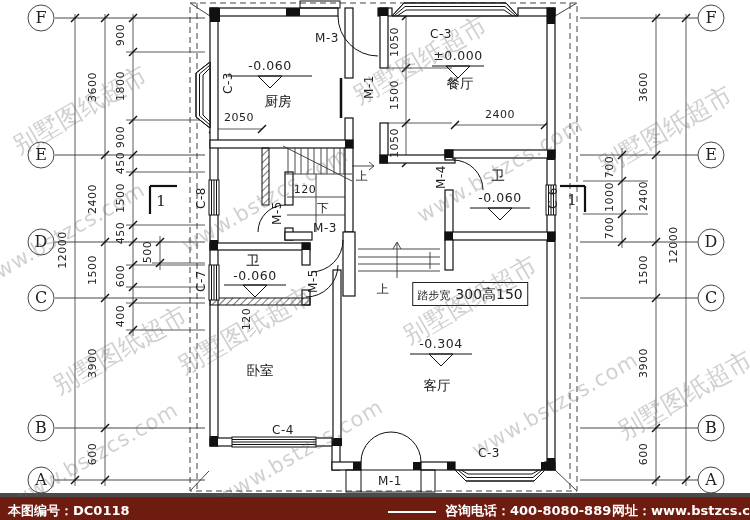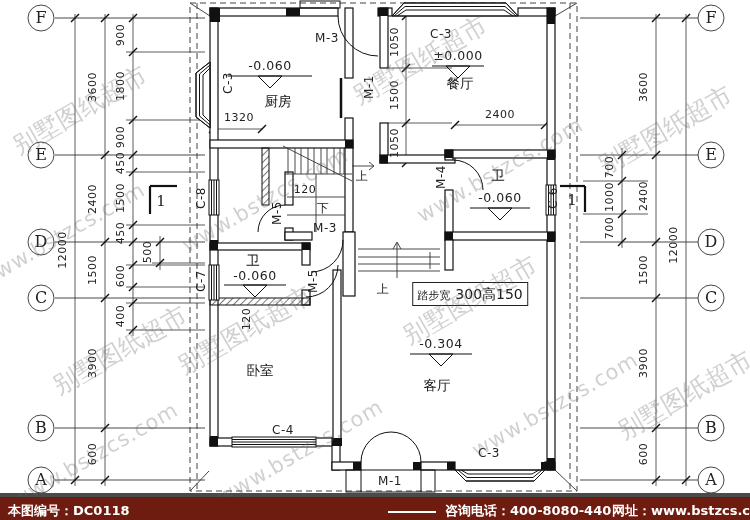--- a/index.html
+++ b/index.html
@@ -357,21 +357,21 @@
 <span class="t v dim" style="left:643px;top:363px">3900</span>
 <span class="t v dim" style="left:643px;top:454px">600</span>
 <span class="t v dim" style="left:609px;top:167px">700</span>
 <span class="t v dim" style="left:609px;top:197px">1000</span>
 <span class="t v dim" style="left:609px;top:228px">700</span>
 
 <span class="t v dim" style="left:394px;top:42px">1050</span>
 <span class="t v dim" style="left:394px;top:95px">1500</span>
 <span class="t v dim" style="left:394px;top:143px">1050</span>
 <span class="t dim" style="left:500px;top:114px">2400</span>
-<span class="t dim" style="left:239px;top:117px">1320</span>
+<span class="t dim" style="left:239px;top:117px">2050</span>
 <span class="t dim" style="left:305px;top:189px">120</span>
 <span class="t v dim" style="left:246px;top:319px">120</span>
 
 <span class="t room" style="left:278px;top:102px">厨房</span>
 <span class="t room" style="left:460px;top:84px">餐厅</span>
 <span class="t room" style="left:437px;top:386px">客厅</span>
 <span class="t room" style="left:260px;top:371px">卧室</span>
 <span class="t room" style="left:498px;top:176px">卫</span>
 <span class="t room" style="left:253px;top:261px">卫</span>
 
@@ -405,17 +405,17 @@
   <span class="p2">300高150</span>
 </div>
 
 <span class="t sec" style="left:161px;top:201px">1</span>
 <span class="t sec" style="left:572px;top:200px">1</span>
 
 <div class="strip"></div>
 <div class="footer">
   <span style="left:8px">本图编号：DC0118</span>
   <div class="blank"></div>
-  <span style="left:445px">咨询电话：400-8080-440</span>
+  <span style="left:445px">咨询电话：400-8080-889</span>
   <span style="left:612px">网址：www.bstzcs.com</span>
 </div>
 
 </div>
 
 </body></html>

